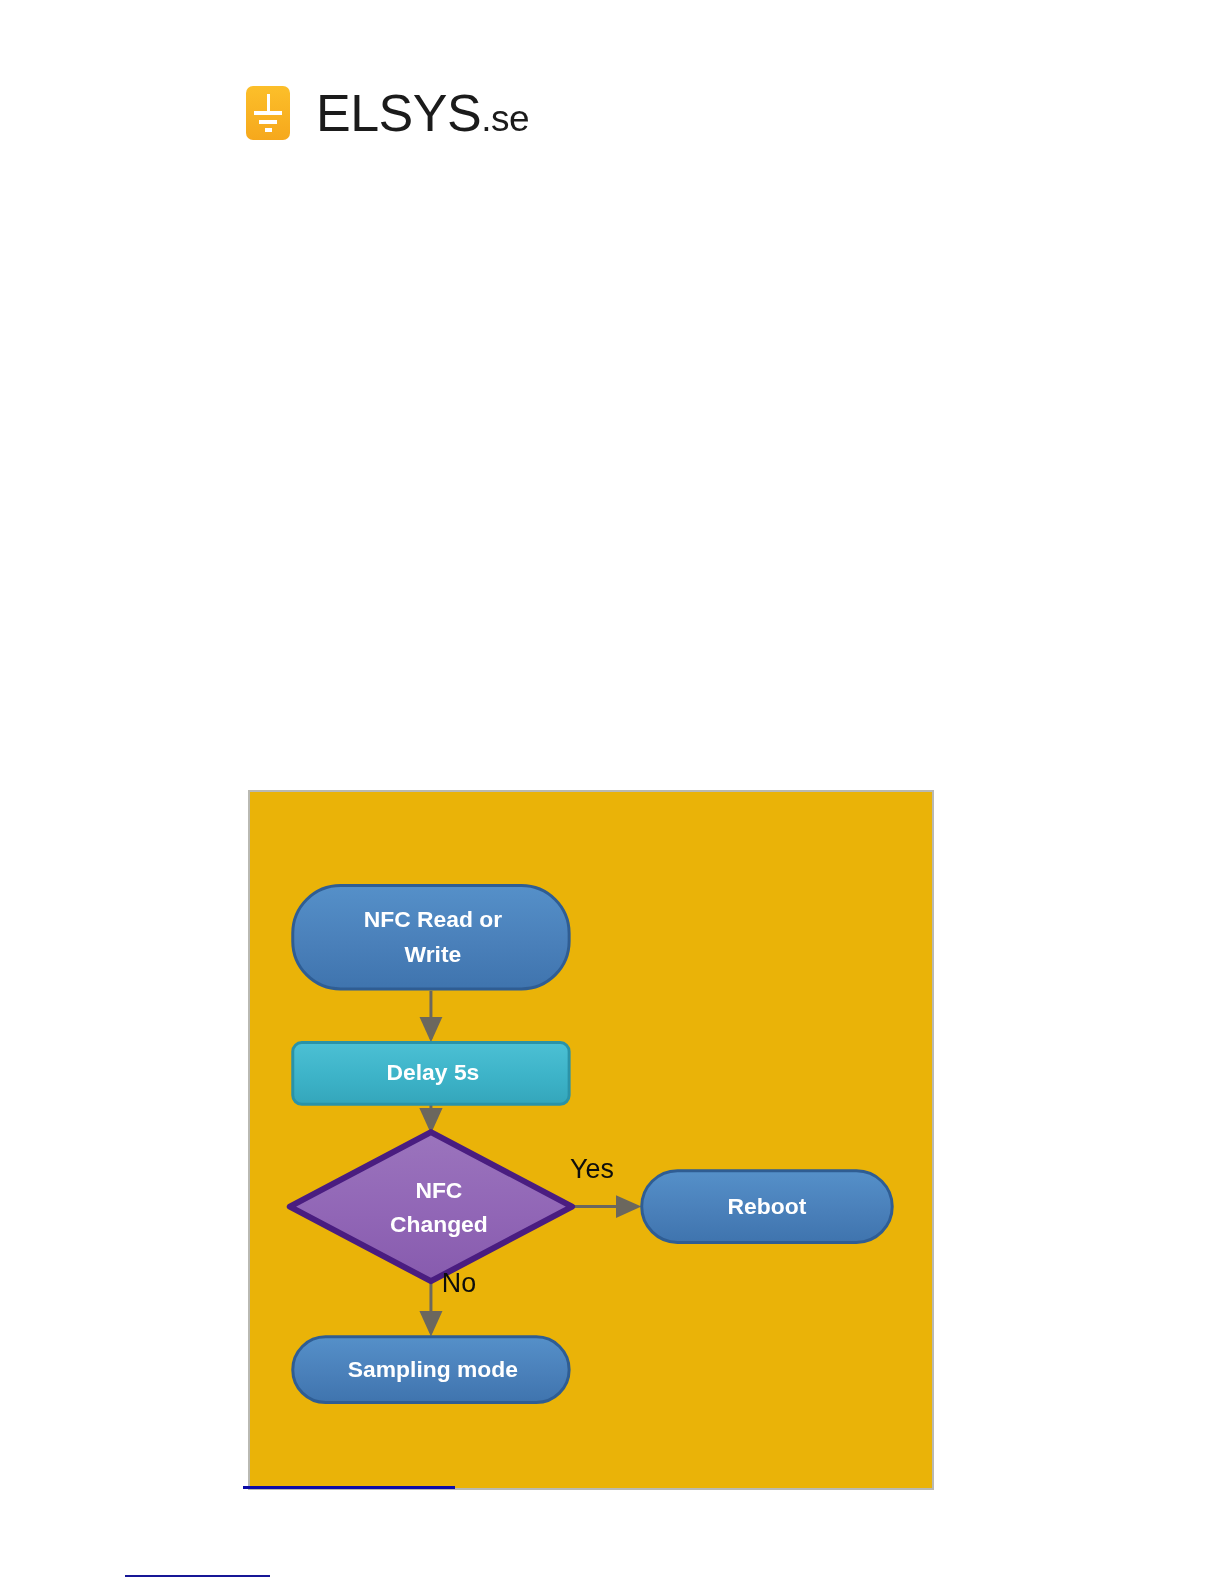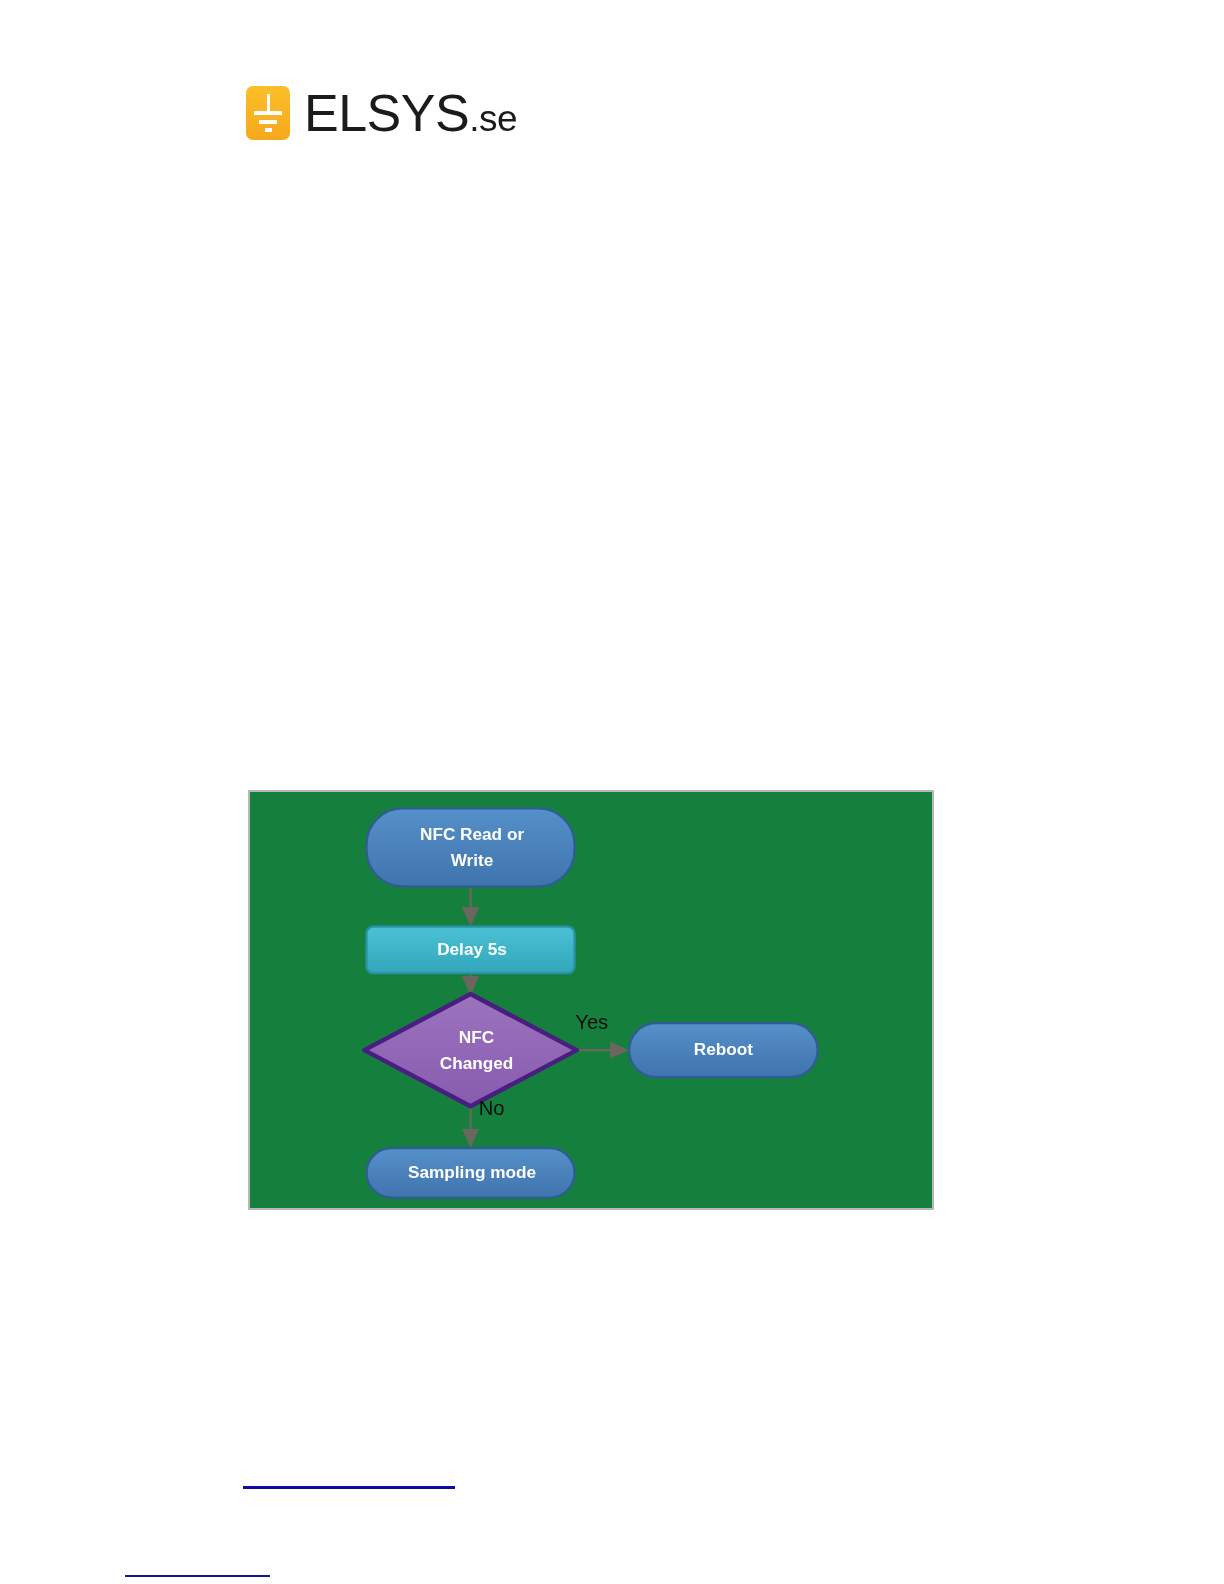--- a/index.html
+++ b/index.html
@@ -15,21 +15,21 @@
     overflow: hidden;
   }
 
   
   #logo-block {
     position: absolute;
     left: 246px;
     top: 86px;
     display: flex;
     align-items: center;
-    gap: 14px;
+    gap: 26px;
   }
   #logo-mark {
     width: 44px;
     height: 54px;
     border-radius: 7px;
     background: linear-gradient(180deg, #fcbf2a 0%, #f6a81c 100%);
     position: relative;
     flex: 0 0 auto;
   }
   
@@ -80,22 +80,22 @@
   #logo-wordmark .tld {
     font-size: 37px;
   }
 
   
   #figure-frame {
     position: absolute;
     left: 248px;
     top: 790px;
     width: 686px;
-    height: 420px;
-    background: #15803d;
+    height: 700px;
+    background: #eab308;
     border: 2px solid #b9b9b3;
     box-sizing: border-box;
   }
   #flow-svg {
     position: absolute;
     left: 0;
     top: 0;
     width: 100%;
     height: 100%;
     display: block;

